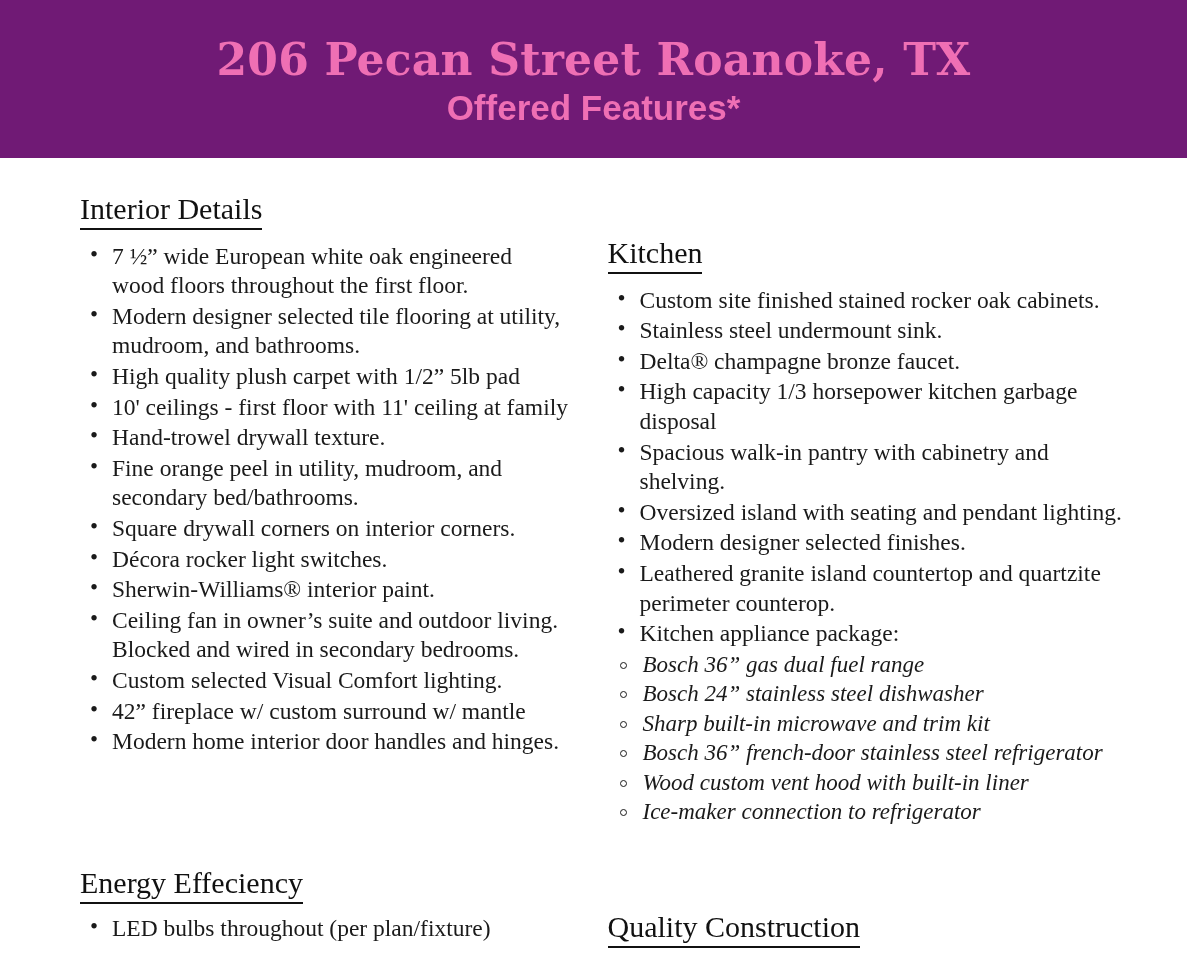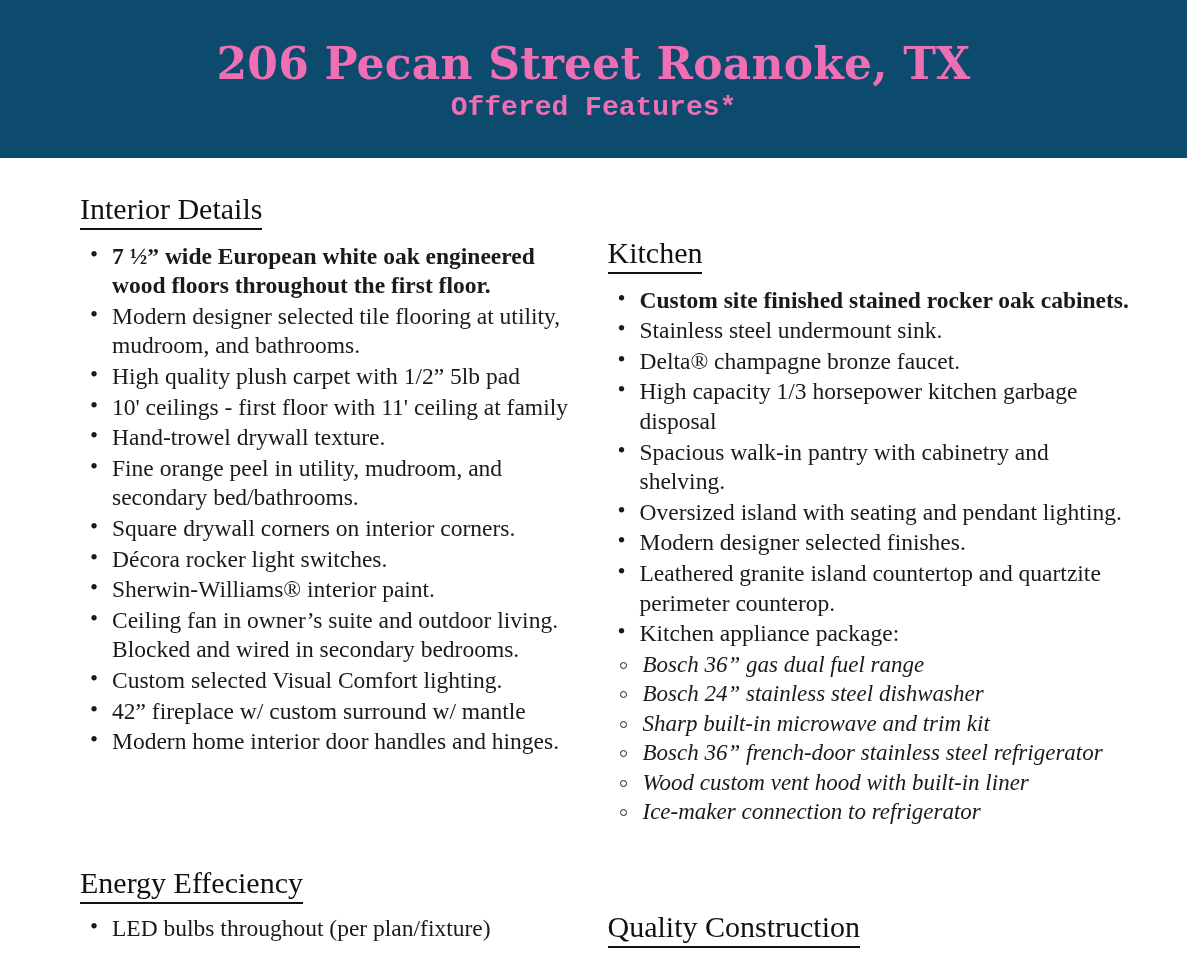--- a/index.html
+++ b/index.html
@@ -12,43 +12,43 @@
     background: #ffffff;
     font-family: "Liberation Serif", "DejaVu Serif", serif;
     overflow: hidden;
     color: #1a1a1a;
   }
 
   
   .banner {
     width: 100%;
     height: 158px;
-    background: #0c4a6e;
+    background: #701a75;
     display: flex;
     flex-direction: column;
     align-items: center;
     justify-content: center;
     box-sizing: border-box;
     padding-top: 6px;
   }
   .banner-title {
     font-family: "DejaVu Serif", "Liberation Serif", serif;
     font-weight: bold;
     font-size: 44px;
     line-height: 1.05;
     letter-spacing: 0.2px;
     color: #ef6fb4;
     text-align: center;
     margin: 0;
     white-space: nowrap;
   }
   .banner-subtitle {
-    font-family: Liberation Mono, monospace;
+    font-family: Liberation Sans, sans-serif;
     font-weight: bold;
-    font-size: 28px;
+    font-size: 35px;
     line-height: 1.1;
     color: #ef6fb4;
     text-align: right;
     margin: 6px 0 0 0;
     white-space: nowrap;
   }
 
   
   .content {
     padding: 34px 46px 0 46px;
@@ -95,21 +95,21 @@
     content: "\2022";
     position: absolute;
     left: 10px;
     top: -1px;
     font-size: 23px;
     line-height: 1.26;
     color: #1a1a1a;
   }
   li.pink-bold {
     color: #e67bad;
-    font-weight: bold;
+    font-weight: normal;
   }
   li.pink-bold::before { color: #1a1a1a; font-weight: normal; }
   li.pink-light {
     color: #e79bbc;
   }
   li.pink-light::before { color: #1a1a1a; }
 
   
   ul.sub-list {
     list-style: none;

